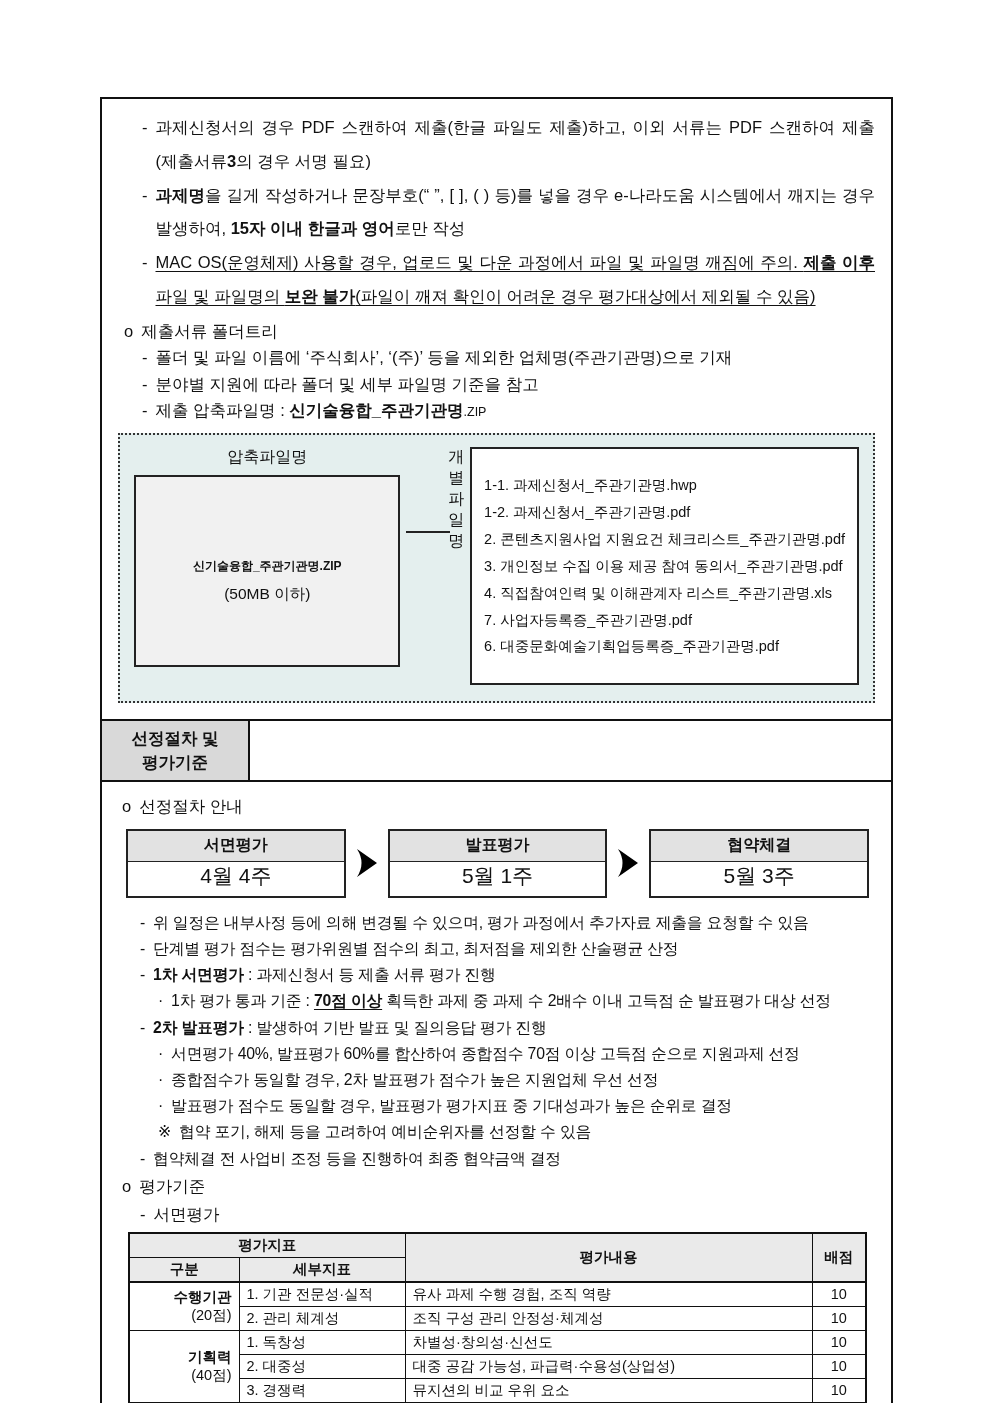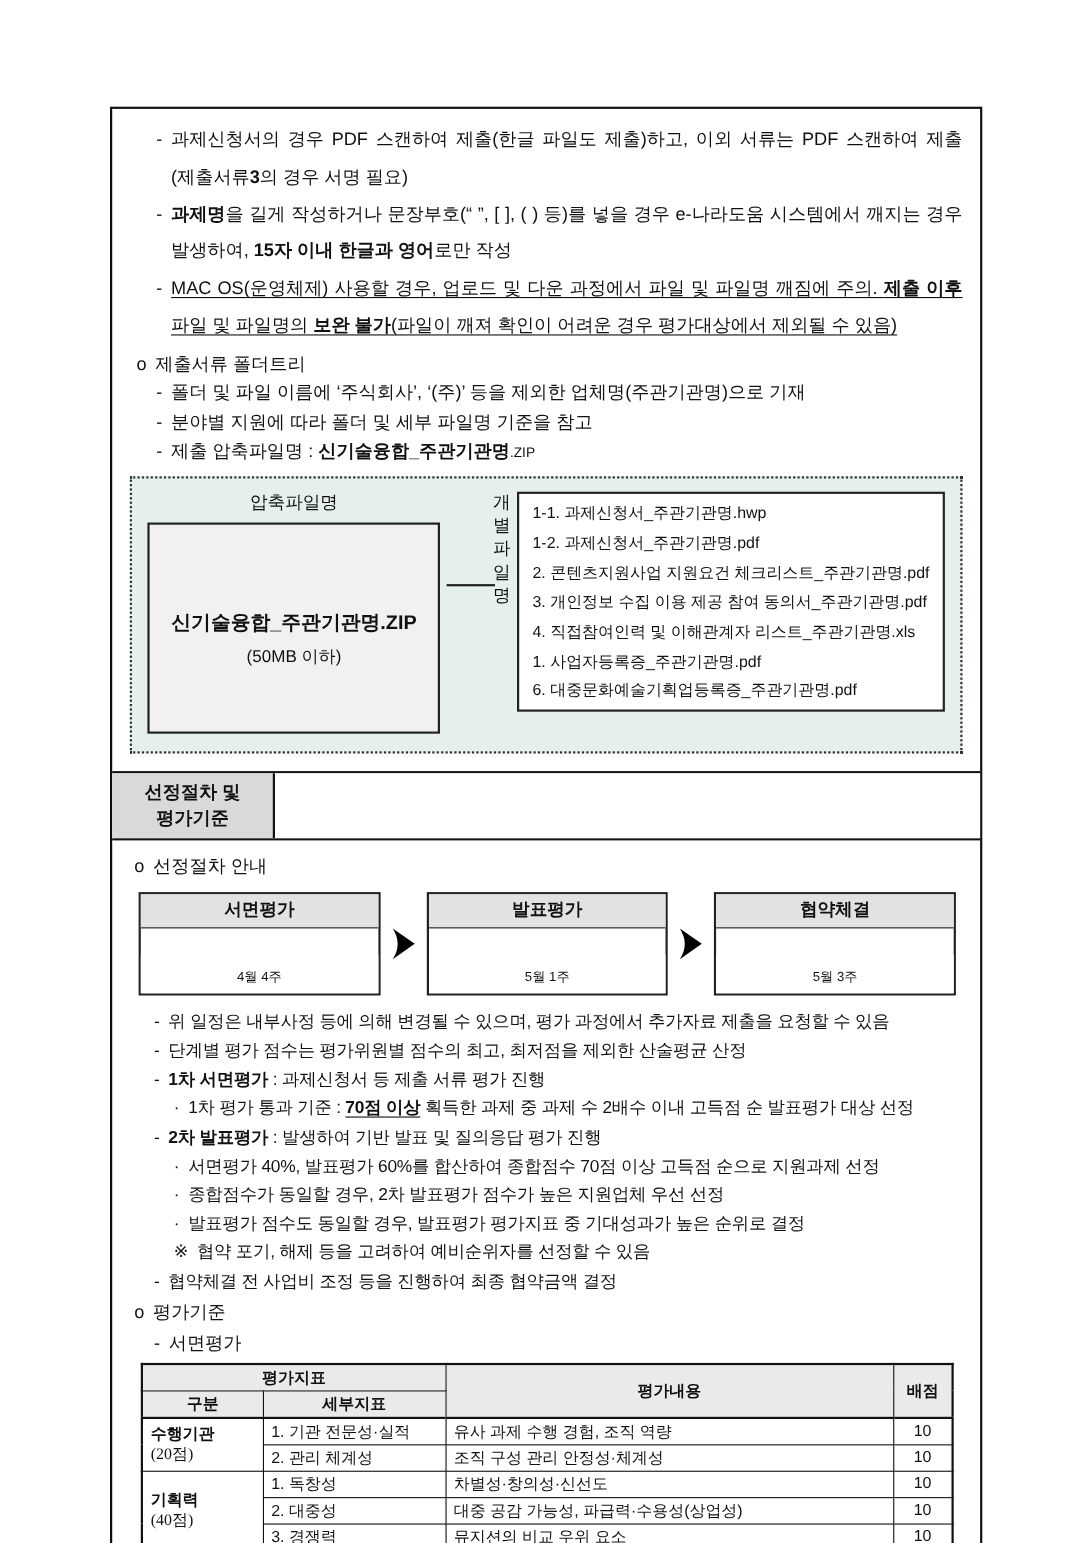--- a/index.html
+++ b/index.html
@@ -27,23 +27,23 @@
   .folder .line{font-size:16.5px;line-height:1.6;}
 
   
   .tree{margin:10px 0 0 0;border:2px dotted #333;background:#e4efee;
         padding:12px 14px 16px 14px;display:flex;position:relative;}
   .tree-col-left{width:300px;display:flex;flex-direction:column;}
   .tree-col-right{flex:1 1 auto;margin-left:42px;display:flex;flex-direction:row;}
   .tree-label{text-align:center;font-size:16px;padding-bottom:7px;}
   .zip-box{border:2px solid #222;background:#f1f1f1;height:188px;display:flex;
            flex-direction:column;justify-content:center;align-items:center;gap:9px;}
-  .zip-name{font-size:18px;font-weight:bold;margin-top:20px;}
+  .zip-name{font-size:12px;font-weight:bold;margin-top:20px;}
   .zip-size{font-size:15.5px;}
-  .files-box{border:2px solid #222;background:#ffffff;height:188px;padding:4px 12px;
+  .files-box{border:2px solid #222;background:#ffffff;height:188px;padding:23px 12px;
              display:flex;flex-direction:column;justify-content:space-around;}
   .file-item{font-size:14.5px;white-space:nowrap;}
   .connector{position:absolute;left:286px;top:96px;width:44px;border-top:2px solid #222;}
 
   
   .row-label{display:flex;border-bottom:2px solid #111;}
   .label-cell{width:142px;background:#d9d9d9;border-right:2px solid #111;
               text-align:center;font-weight:bold;font-size:16.5px;line-height:1.4;
               padding:6px 2px;}
   .label-rest{flex:1 1 auto;background:#fff;}
@@ -51,33 +51,33 @@
   
   .row-main{padding:10px 14px 14px 14px;}
   .row-main .line{font-size:15.8px;line-height:1.66;letter-spacing:-0.2px;}
   .heading .line{font-size:16.5px;line-height:1.7;letter-spacing:0;}
 
   
   .flow{display:flex;align-items:center;margin:9px 8px 12px 10px;}
   .step{flex:1 1 0;border:2px solid #222;background:#fff;}
   .step-title{background:#e2e2e2;border-bottom:1.5px solid #222;text-align:center;
               font-weight:bold;font-size:16px;padding:4px 0 5px;}
-  .step-date{text-align:center;font-size:12px;padding:12px 0 6px;background:#fff;margin-top:24px;}
+  .step-date{text-align:center;font-size:21px;padding:0 0 6px;background:#fff;}
   .arrow{flex:0 0 42px;display:flex;justify-content:center;align-items:center;}
   .arrow svg{display:block;}
 
   
   .eval-wrap{margin:4px 10px 0 12px;}
   table.eval{border-collapse:collapse;width:100%;font-size:14.5px;border:2px solid #111;
              table-layout:fixed;}
   table.eval th,table.eval td{border:1px solid #111;padding:1px 7px;height:21px;
              overflow:hidden;white-space:nowrap;}
   table.eval th{background:#eaeaea;font-weight:bold;text-align:center;}
   tr.hdr-bottom th{border-bottom:2px solid #111;}
-  td.cat{text-align:left;line-height:1.3;font-family:Liberation Serif, serif;}
+  td.cat{text-align:right;line-height:1.3;}
   td.cat .nm{font-weight:bold;}
   td.sub{text-align:left;}
   td.cont{text-align:left;margin-top:15px;}
   td.score{text-align:center;}
   col.c1{width:110px;} col.c2{width:166px;} col.c3{width:auto;} col.c4{width:54px;}
 </style>
 </head>
 <body>
 
 <div class="page">
@@ -127,21 +127,21 @@
         </div>
         <div class="connector"></div>
         <div class="tree-col-right">
           <div class="tree-label">개별파일명</div>
           <div class="files-box">
               <div class="file-item">1-1. 과제신청서_주관기관명.hwp</div>
               <div class="file-item">1-2. 과제신청서_주관기관명.pdf</div>
               <div class="file-item">2. 콘텐츠지원사업 지원요건 체크리스트_주관기관명.pdf</div>
               <div class="file-item">3. 개인정보 수집 이용 제공 참여 동의서_주관기관명.pdf</div>
               <div class="file-item">4. 직접참여인력 및 이해관계자 리스트_주관기관명.xls</div>
-              <div class="file-item">1. 사업자등록증_주관기관명.pdf</div>
+              <div class="file-item">7. 사업자등록증_주관기관명.pdf</div>
               <div class="file-item">6. 대중문화예술기획업등록증_주관기관명.pdf</div>
             </div>
         </div>
       </div>
     </div>
 
     <div class="row-label">
       <div class="label-cell">
         <div>선정절차 및</div>
         <div>평가기준</div>

